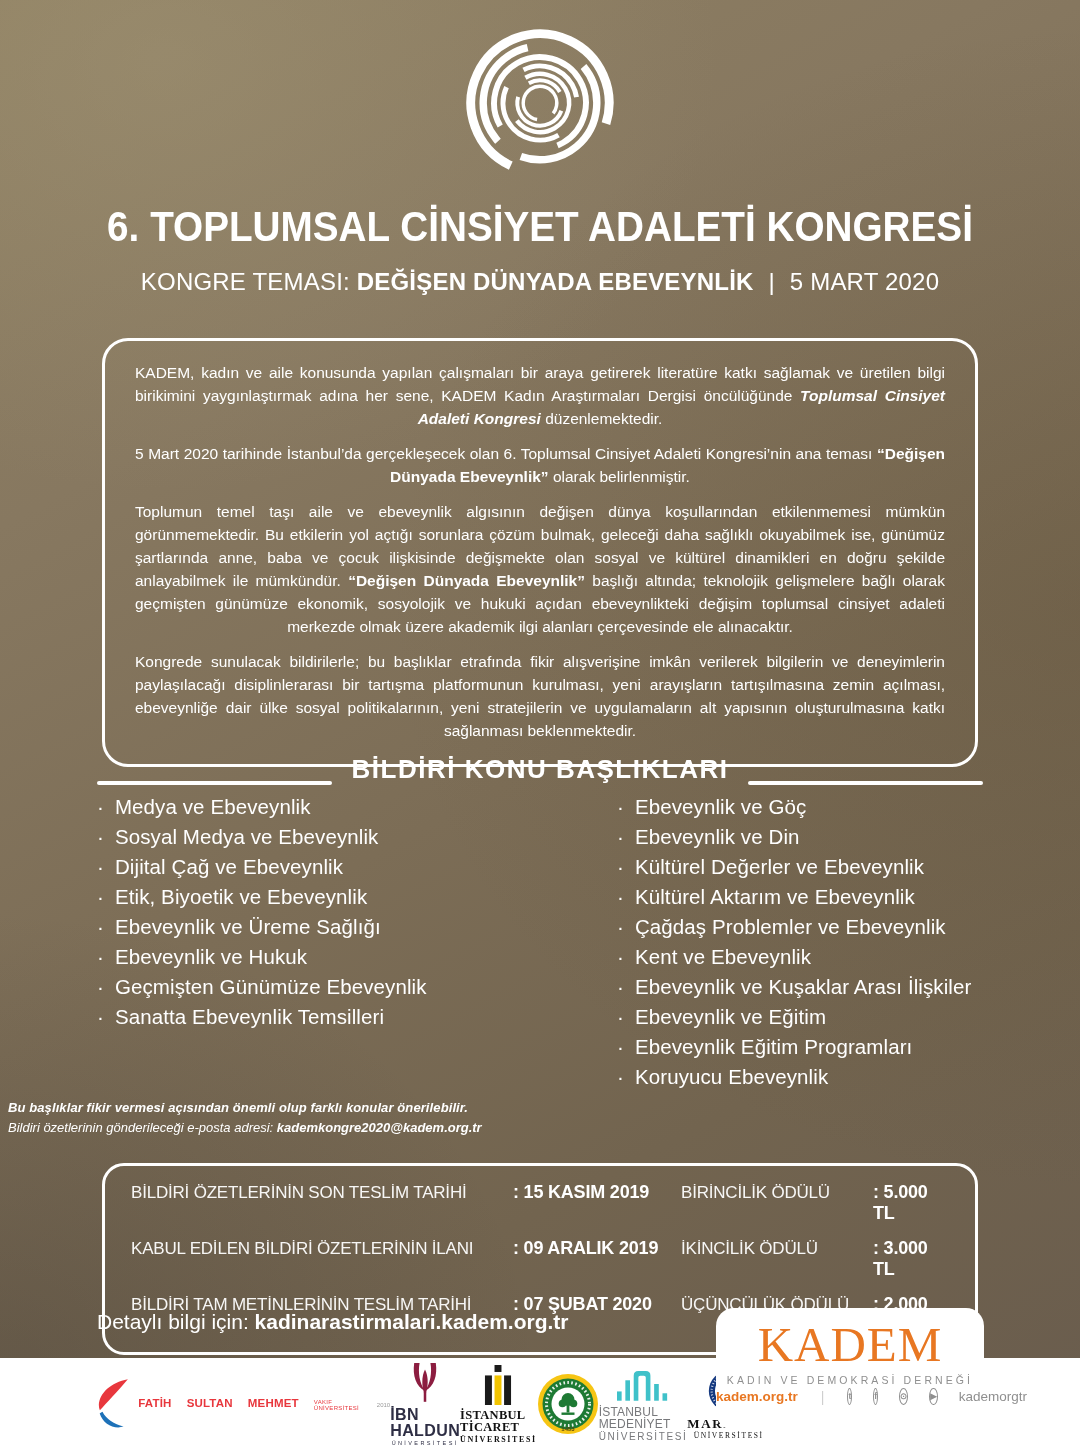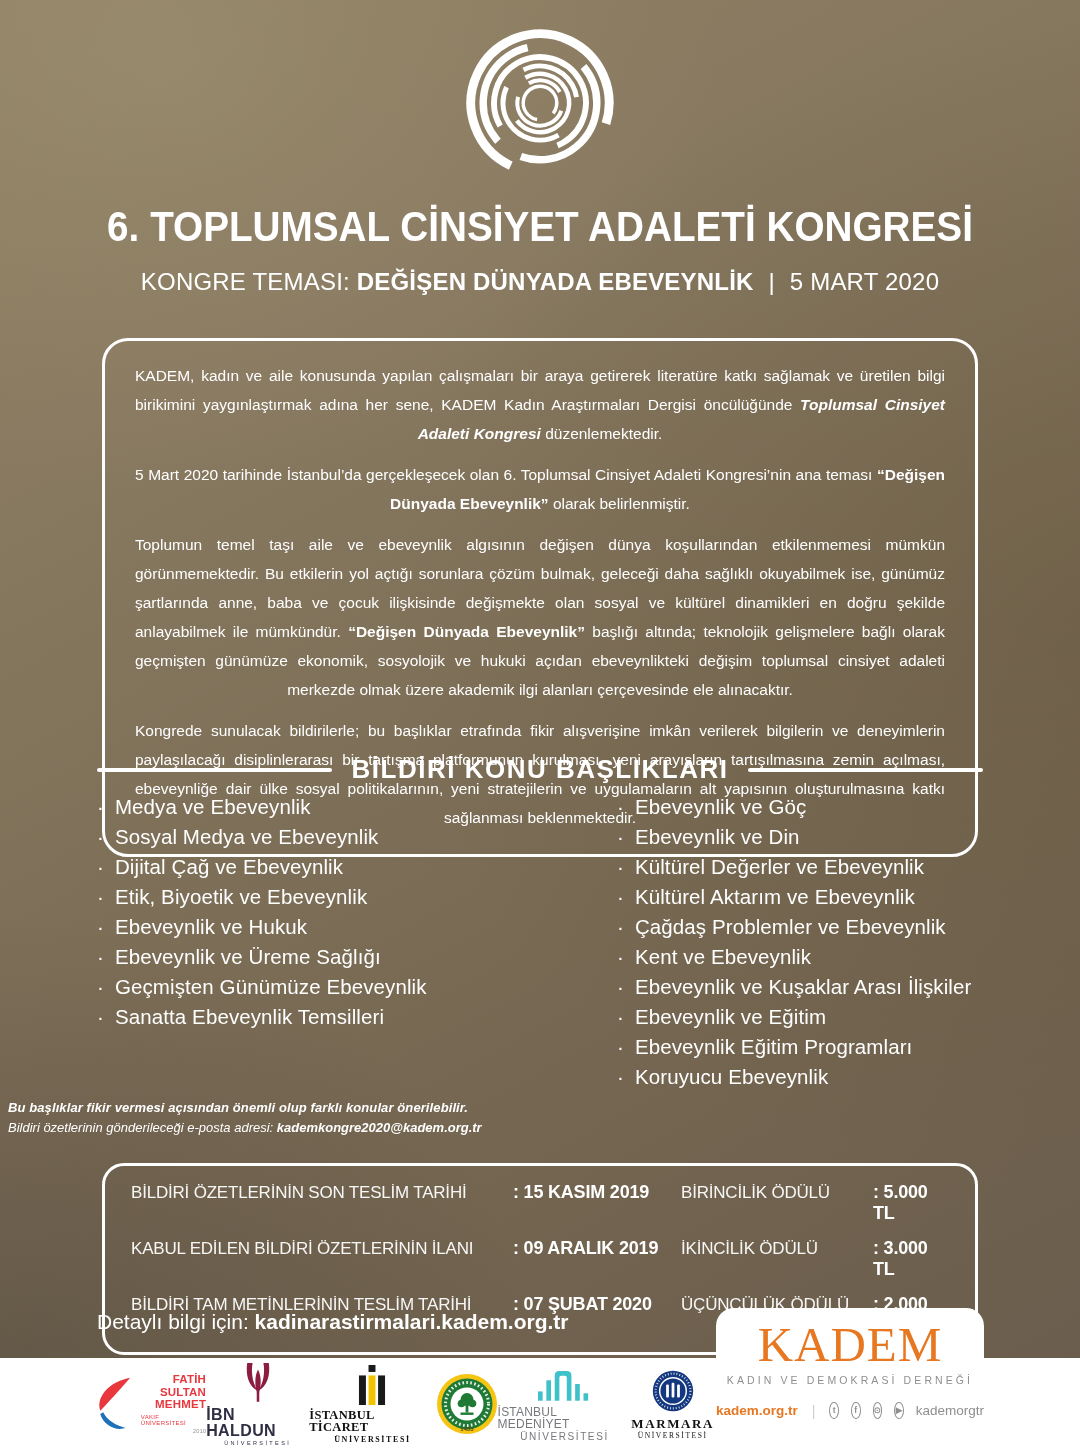--- a/index.html
+++ b/index.html
@@ -16,24 +16,24 @@
   
   .logo-wrap{top:24px;left:0;width:100%;text-align:center;}
   .page-title{top:202px;left:0;width:100%;text-align:center;font-size:43px;font-weight:700;white-space:nowrap;}
   .page-title .squeeze{display:inline-block;transform:scaleX(.9);transform-origin:center;letter-spacing:0px;}
   .subtitle{top:268px;left:0;width:100%;text-align:center;font-size:24px;font-weight:400;letter-spacing:.2px;}
   .subtitle .theme{font-weight:700;}
   .subtitle .sep{font-weight:300;margin:0 8px;}
   
   .intro-box{top:338px;left:102px;width:876px;box-sizing:border-box;
     border:3.5px solid #fff;border-radius:26px;padding:20px 30px 10px;}
-  .intro-box p{margin:0 0 12px;font-size:15.5px;line-height:29px;text-align:justify;text-align-last:center;}
+  .intro-box p{margin:0 0 12px;font-size:15.5px;line-height:23px;text-align:justify;text-align-last:center;}
   .b{font-weight:700;} .bi{font-weight:700;font-style:italic;}
   
-  .section-head{top:754px;left:97px;width:886px;display:flex;align-items:center;gap:20px;}
+  .section-head{top:754px;left:97px;width:886px;display:flex;align-items:flex-end;gap:20px;}
   .section-head .rule{flex:1;height:4px;background:#fff;border-radius:2px;}
   .section-head .label{font-size:26px;font-weight:700;letter-spacing:1.5px;white-space:nowrap;}
   
   .topics{top:792px;left:97px;width:886px;display:flex;}
   .topics ul{list-style:none;margin:0;padding:0;}
   .topics ul.col-left{width:520px;}
   .topics ul.col-right{flex:1;}
   .topics li{font-size:20.5px;line-height:30px;font-weight:400;letter-spacing:.1px;}
   .topics li::before{content:"·";margin-right:11px;}
   
@@ -47,38 +47,38 @@
     display:grid;grid-template-columns:382px 168px 192px auto;row-gap:14px;align-items:baseline;}
   .schedule-box .lbl{font-size:17px;font-weight:400;opacity:.95;letter-spacing:-.2px;}
   .schedule-box .val{font-size:18px;font-weight:700;letter-spacing:-.2px;}
   
   .footer-info{top:1310px;left:97px;font-size:21px;}
   .footer-info .url{font-weight:700;}
   .partners-strip{left:0;bottom:0;width:100%;height:92px;background:var(--strip-white,#fff);}
   .partners-row{height:100%;margin-left:92px;width:622px;display:flex;align-items:center;justify-content:space-between;}
   .partner{display:flex;flex-direction:column;align-items:center;line-height:1;}
   .partner.row{flex-direction:row;gap:7px;align-items:center;}
-  .fsm-text{display:flex;flex-direction:column;align-items:flex-end;gap:1px;}
+  .fsm-text{display:flex;flex-direction:row;align-items:center;gap:15px;}
   .fsm-line{color:var(--fsm-red,#e8373d);font-weight:700;font-size:11.5px;letter-spacing:.2px;}
   .fsm-sub{color:var(--fsm-red,#e8373d);font-size:6px;margin-top:2px;letter-spacing:.3px;}
   .fsm-year{color:#9a9a9a;font-size:6px;margin-top:1px;}
   .ibn-name{color:#2e2e44;font-weight:700;font-size:16px;margin-top:4px;letter-spacing:.4px;}
   .ibn-sub{color:#2e2e44;font-size:5.5px;margin-top:2px;letter-spacing:2.4px;}
   .tic-name{font-family:"Liberation Serif",serif;color:#121212;font-weight:700;font-size:12.5px;margin-top:4px;letter-spacing:.3px;}
   .tic-sub{font-family:"Liberation Serif",serif;color:#121212;font-weight:700;font-size:8px;margin-top:2px;letter-spacing:1.6px;}
   .med-name{color:var(--medeniyet-gray,#77787b);font-weight:400;font-size:12px;margin-top:5px;letter-spacing:.2px;}
   .med-sub{color:var(--medeniyet-gray,#77787b);font-weight:400;font-size:10px;margin-top:2px;letter-spacing:1.6px;}
   .mar-name{font-family:"Liberation Serif",serif;color:#121212;font-weight:700;font-size:13px;margin-top:4px;letter-spacing:1.6px;}
   .mar-sub{font-family:"Liberation Serif",serif;color:#121212;font-size:7.5px;margin-top:2px;letter-spacing:1.6px;}
   
   .kadem-card{left:716px;top:1308px;width:268px;height:122px;background:#fff;border-radius:18px;
     box-sizing:border-box;padding-top:12px;text-align:center;}
   .kadem-word{font-family:"Liberation Serif",serif;font-size:49px;line-height:50px;color:var(--kadem-orange,#e87722);letter-spacing:1px;}
   .kadem-tag{font-size:10.5px;letter-spacing:3.1px;color:var(--kadem-gray,#8f8f8f);margin-top:4px;}
-  .kadem-foot{margin-top:16px;display:flex;align-items:center;justify-content:flex-end;gap:12px;}
+  .kadem-foot{margin-top:2px;display:flex;align-items:center;justify-content:flex-start;gap:21px;}
   .kadem-site{color:var(--kadem-orange,#e87722);font-weight:700;font-size:13.5px;}
   .kadem-sep{color:#cfcfcf;font-size:14px;margin:0 2px;}
   .soc{width:15px;height:15px;border:1.4px solid var(--kadem-gray,#8f8f8f);border-radius:50%;
     display:inline-flex;align-items:center;justify-content:center;color:var(--kadem-gray,#8f8f8f);
     font-size:8.5px;font-weight:700;line-height:1;}
   .kadem-handle{color:var(--kadem-gray,#8f8f8f);font-size:13.5px;}
   
   .fill-fsm-red{fill:var(--fsm-red,#e8373d);} .fill-fsm-blue{fill:var(--fsm-blue,#1d71b8);}
   .fill-ibn{fill:var(--ibn-maroon,#8c1d40);}
   .fill-tic-y{fill:var(--ticaret-yellow,#f2c400);} .fill-tic-b{fill:var(--ticaret-black,#1a1a1a);}
@@ -126,22 +126,22 @@
     <span class="label">BİLDİRİ KONU BAŞLIKLARI</span>
     <span class="rule"></span>
   </div>
 
   <div class="abs topics">
     <ul class="col-left">
       <li>Medya ve Ebeveynlik</li>
       <li>Sosyal Medya ve Ebeveynlik</li>
       <li>Dijital Çağ ve Ebeveynlik</li>
       <li>Etik, Biyoetik ve Ebeveynlik</li>
+      <li>Ebeveynlik ve Üreme Sağlığı</li>
       <li>Ebeveynlik ve Hukuk</li>
-      <li>Ebeveynlik ve Üreme Sağlığı</li>
       <li>Geçmişten Günümüze Ebeveynlik</li>
       <li>Sanatta Ebeveynlik Temsilleri</li>
     </ul>
     <ul class="col-right">
       <li>Ebeveynlik ve Göç</li>
       <li>Ebeveynlik ve Din</li>
       <li>Kültürel Değerler ve Ebeveynlik</li>
       <li>Kültürel Aktarım ve Ebeveynlik</li>
       <li>Çağdaş Problemler ve Ebeveynlik</li>
       <li>Kent ve Ebeveynlik</li>

